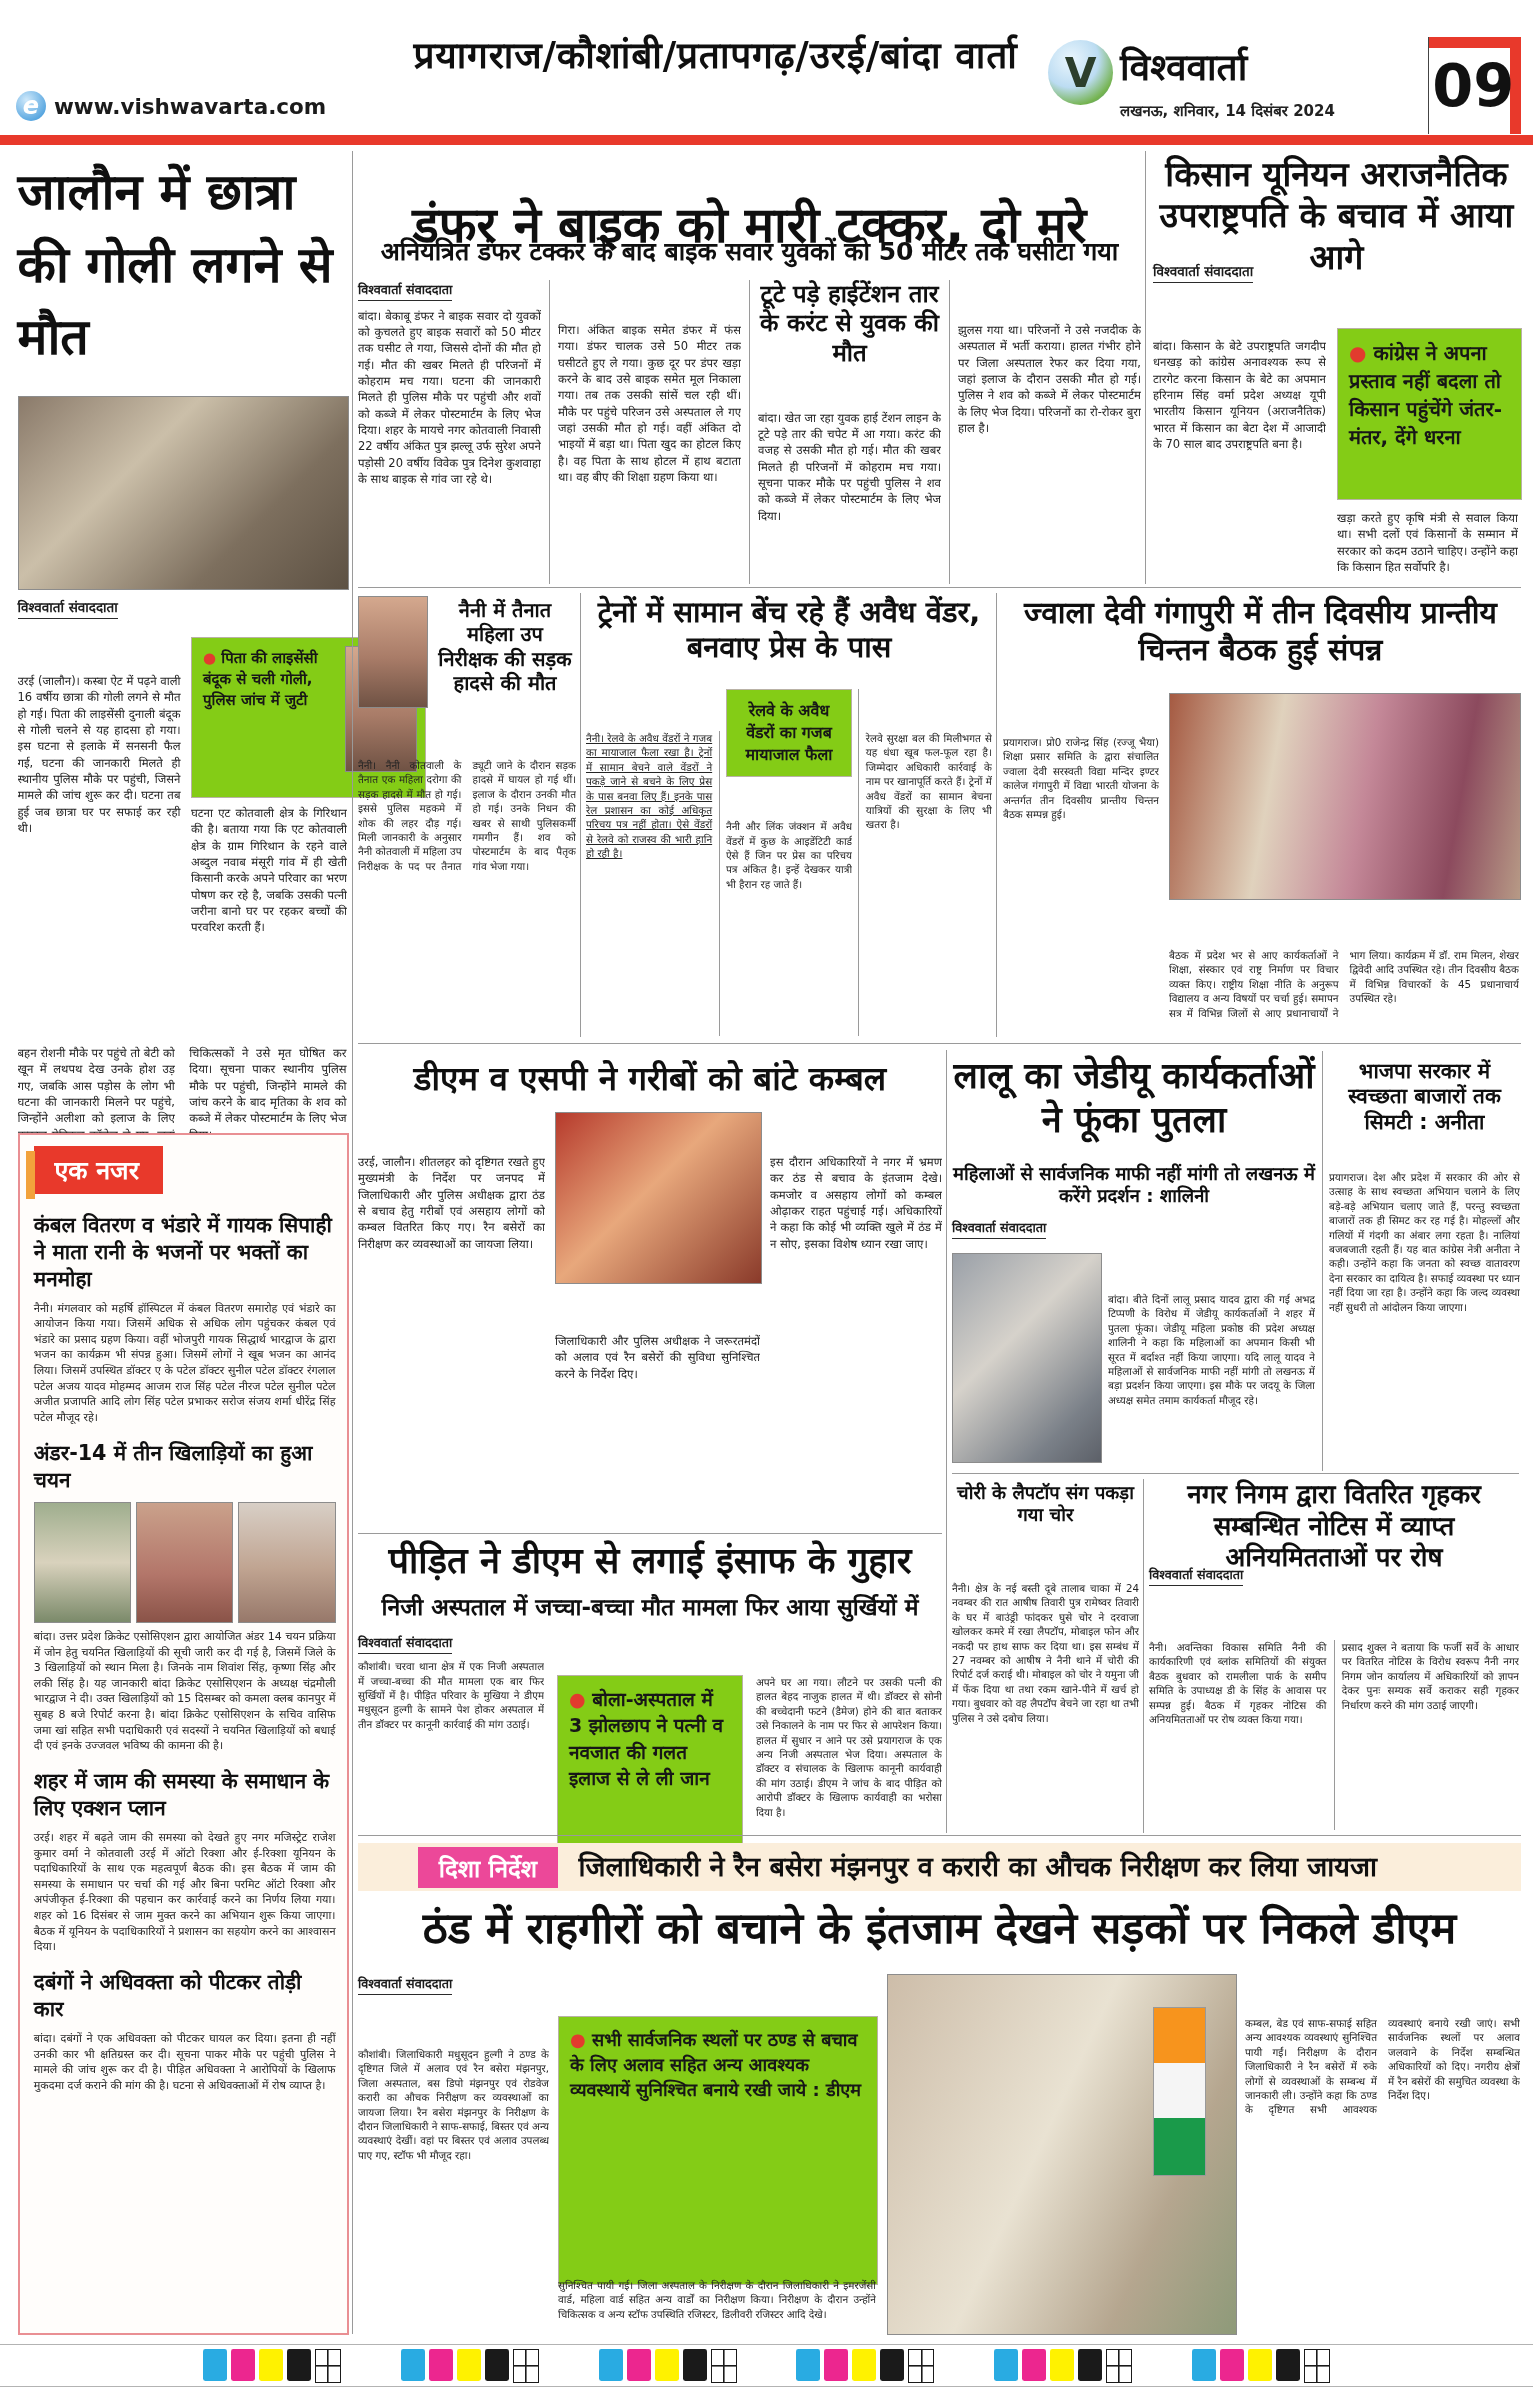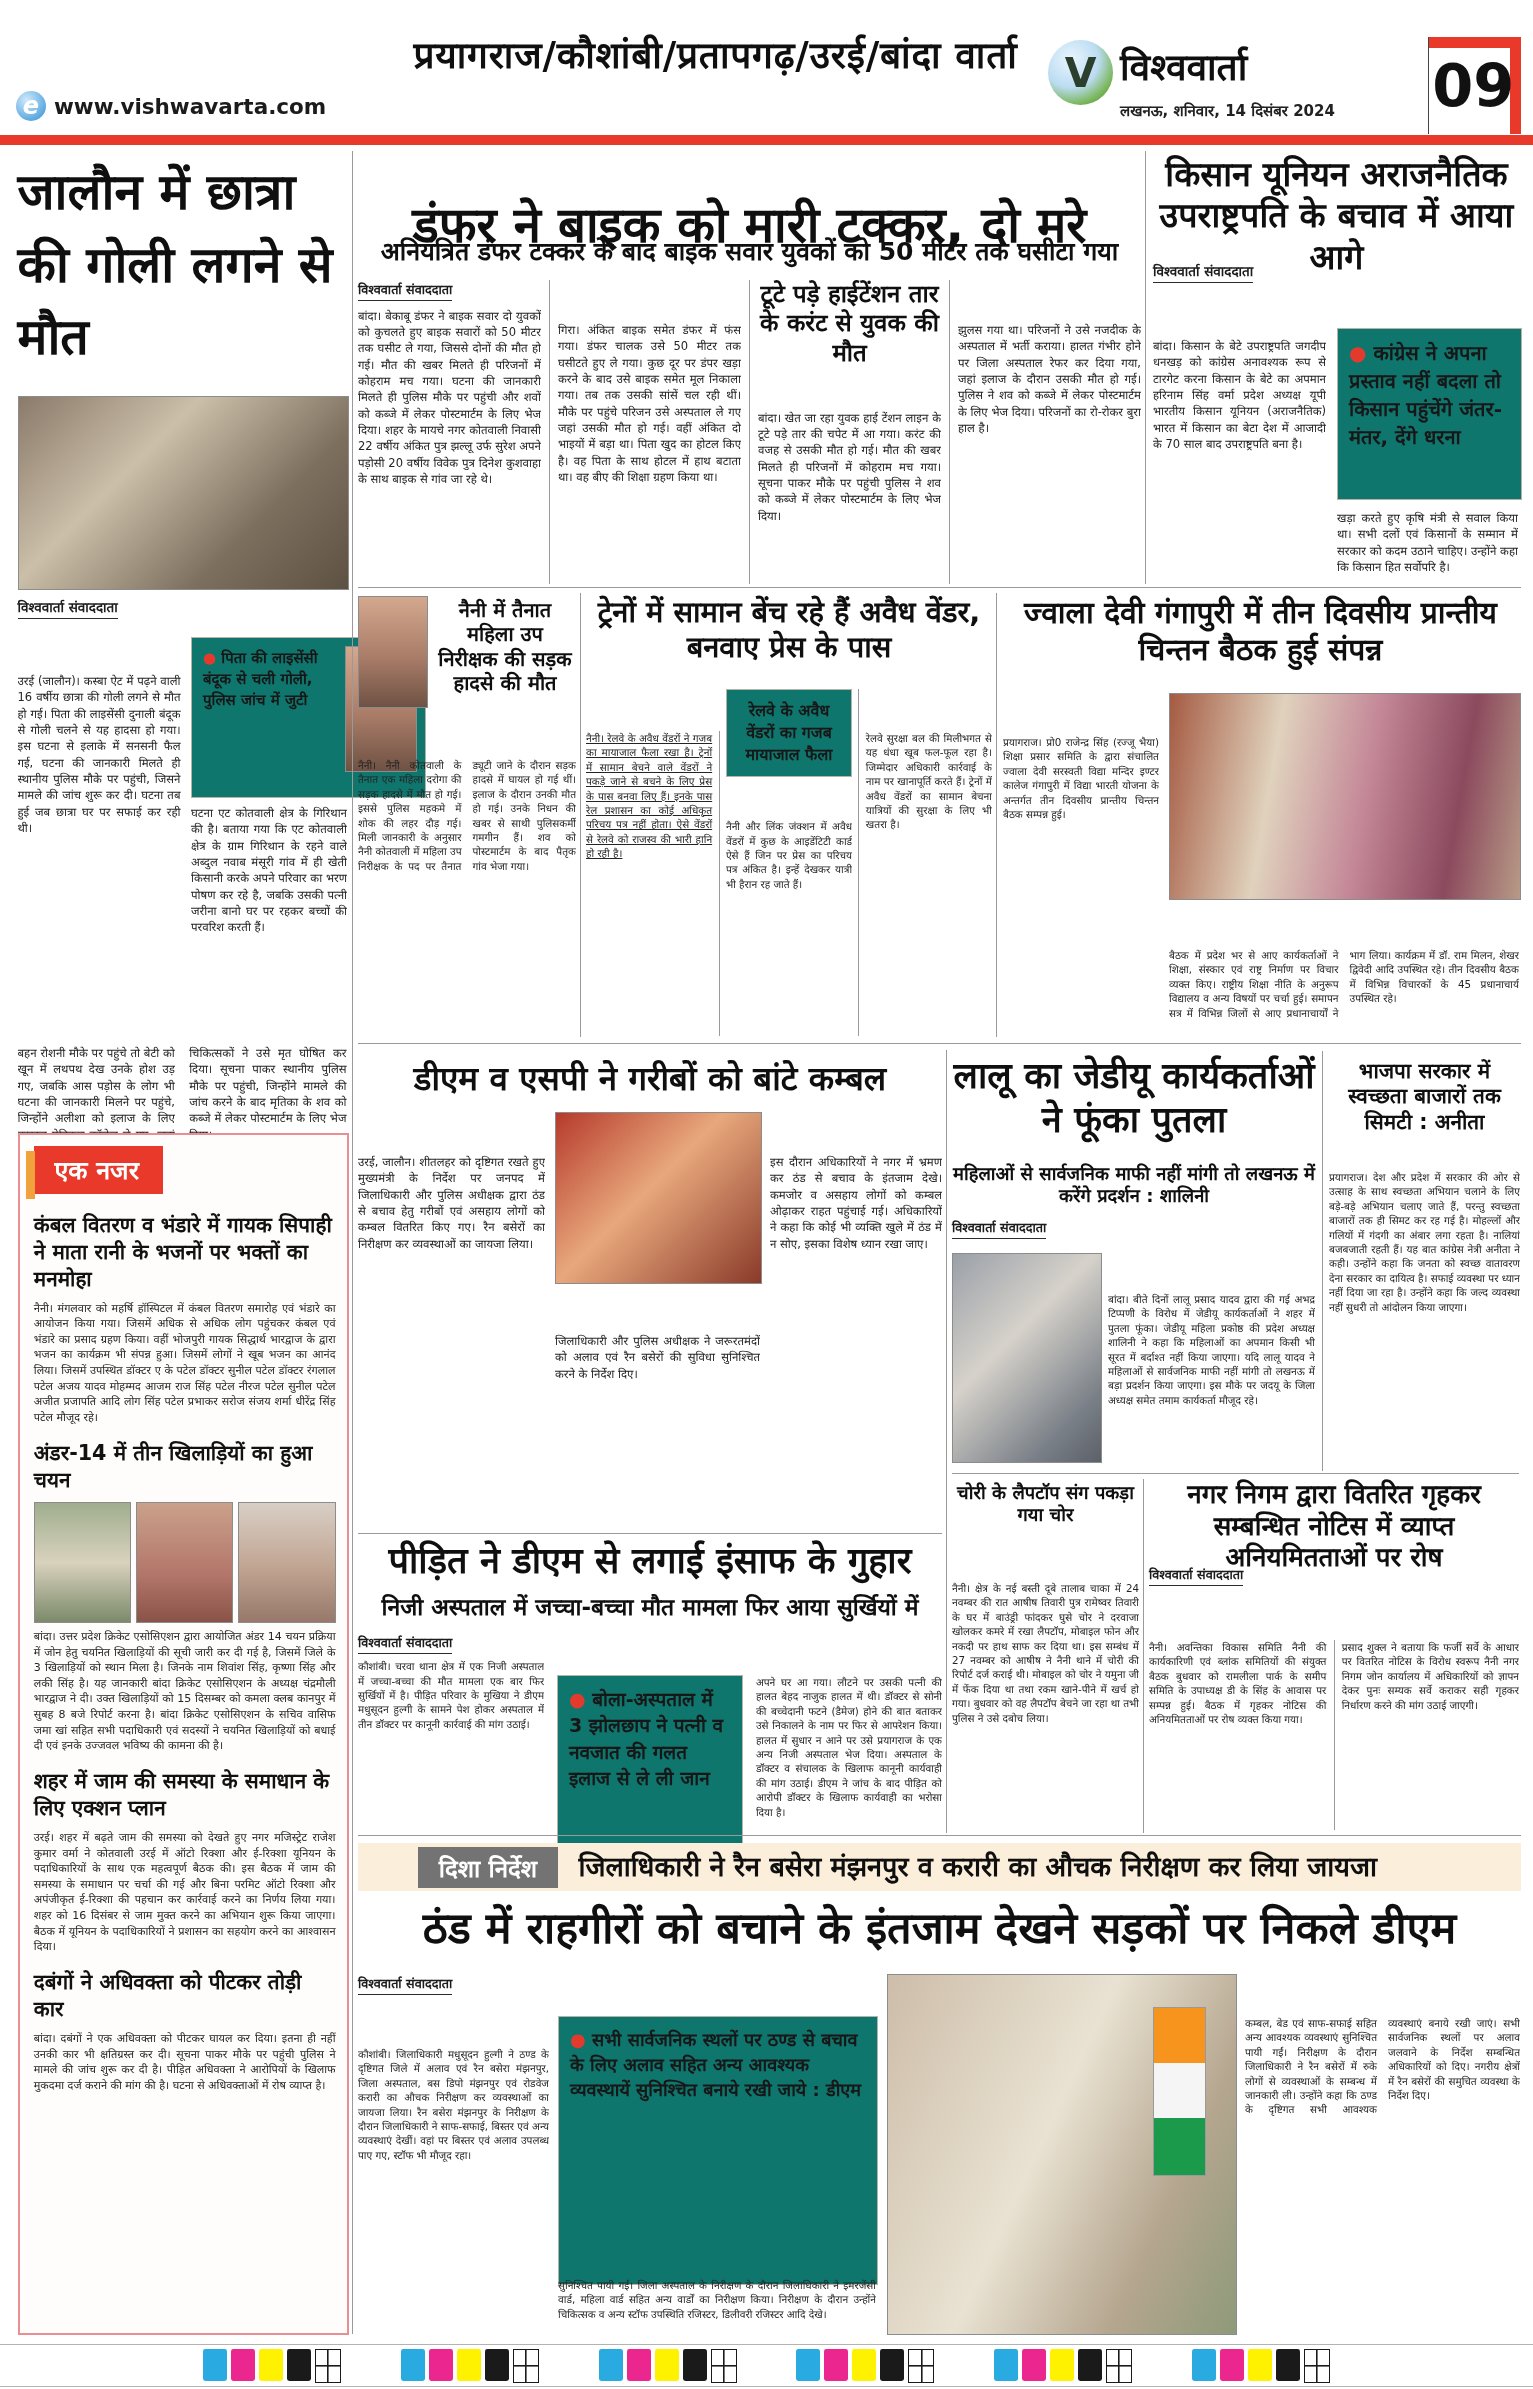--- a/index.html
+++ b/index.html
@@ -5,35 +5,35 @@
   html,body{margin:0;padding:0;background:#e9e9e9;}
   .page{position:relative;width:1533px;height:2389px;background:#ffffff;
         font-family:"DejaVu Sans",sans-serif;color:#1c1c1c;overflow:hidden;margin:0 auto;}
   .ab{position:absolute;}
   .clip{overflow:hidden;margin-top:42px;}
   .hl{font-weight:700;color:#0f0f0f;line-height:1.22;}
   .ctr{text-align:center;}
   .body{font-size:11.5px;line-height:1.42;text-align:justify;color:#242424;}
   .sm{font-size:10.3px;line-height:1.4;}
   .byline{font-weight:700;font-size:13.5px;border-bottom:1.6px solid #2b2b2b;padding-bottom:2.4px;display:inline-block;}
-  .hbox{background:#0f766e;border:0.8px solid #b9b2a6;padding:9.5px 11px;font-weight:700;line-height:1.4;color:#171717;}
+  .hbox{background:#84cc16;border:0.8px solid #b9b2a6;padding:9.5px 11px;font-weight:700;line-height:1.4;color:#171717;}
   .dot::before{content:"● ";color:#e23b2e;}
   .photo{border:0.8px solid #8c8c8c;}
   .ph-police{background:linear-gradient(135deg,#8a7a6a 0%,#cbbfa9 35%,#7d6f5e 70%,#5d5143 100%);}
   .ph-girl{background:linear-gradient(180deg,#d4a88e 0%,#a97c68 55%,#6f5244 100%);}
   .ph-meeting{background:linear-gradient(100deg,#a55a42 0%,#e0d2bd 30%,#c48898 55%,#8c4a5e 80%,#b79a86 100%);}
   .ph-tent{background:linear-gradient(135deg,#b63a2c 0%,#e8a87c 45%,#8a3a2a 100%);}
   .ph-protest{background:linear-gradient(135deg,#9aa0a8 0%,#d6d2cb 40%,#7a8088 80%,#5c6068 100%);}
   .ph-boy1{background:linear-gradient(180deg,#9fae8e 0%,#d9d2bd 50%,#7b8a6a 100%);}
   .ph-boy2{background:linear-gradient(180deg,#caa18b 0%,#b3766a 60%,#8a5348 100%);}
   .ph-boy3{background:linear-gradient(180deg,#d8cfc6 0%,#c0a491 55%,#97786a 100%);}
   .ph-dm{background:linear-gradient(115deg,#cdbda9 0%,#e9e2d2 45%,#b5a68f 75%,#8e9a79 100%);}
   .vdiv{background:#9a9a9a;width:0.8px;}
   .hdiv{background:#9a9a9a;height:0.8px;}
-  .kicker{background:#737373;color:#ffffff;font-weight:700;font-size:24px;padding:4px 20.7px;display:inline-block;}
+  .kicker{background:#ec4899;color:#ffffff;font-weight:700;font-size:24px;padding:4px 20.7px;display:inline-block;}
   .strip{background:#fbeedb;}
   .nzbox{border:2.4px solid #e98f93;background:#fffdfb;}
   .nzbanner{background:#e8392b;color:#fff;font-weight:700;font-size:25px;padding:6.4px 24px 8px 20.7px;display:inline-block;position:relative;}
   .nzbanner::before{content:"";position:absolute;left:-8px;top:4.8px;bottom:-4.8px;width:9.5px;background:#f2a23c;}
   .nzhead{font-weight:700;font-size:20.7px;line-height:1.3;color:#111;}
   .flagband{position:absolute;right:30px;top:32px;width:51px;height:167px;border:0.8px solid #999;
             background:linear-gradient(180deg,#f7941d 0 33%,#f5f5f5 33% 66%,#1a9a4a 66% 100%);}
   .footer-bar{border-top:1.6px solid #b3b3b3;border-bottom:1.6px solid #b3b3b3;}
   .sw{width:24px;height:32px;border-radius:2.4px;}
   .sw-c{background:#29abe2;} .sw-m{background:#ec268f;} .sw-y{background:#fff200;} .sw-k{background:#1a1a1a;}

